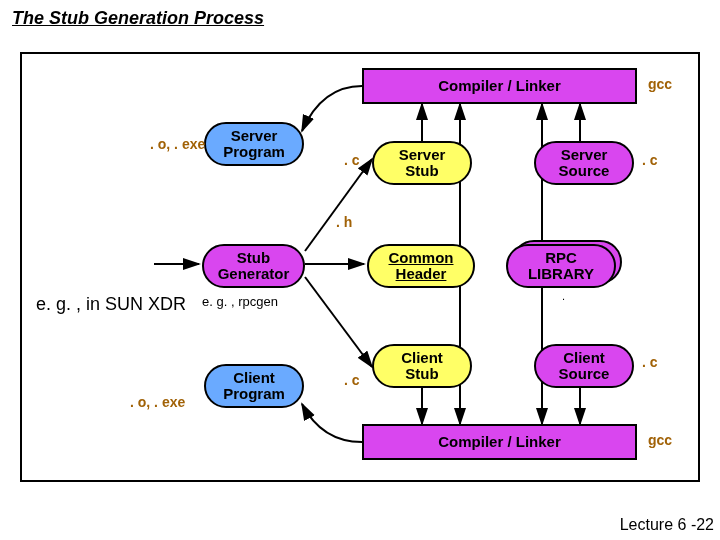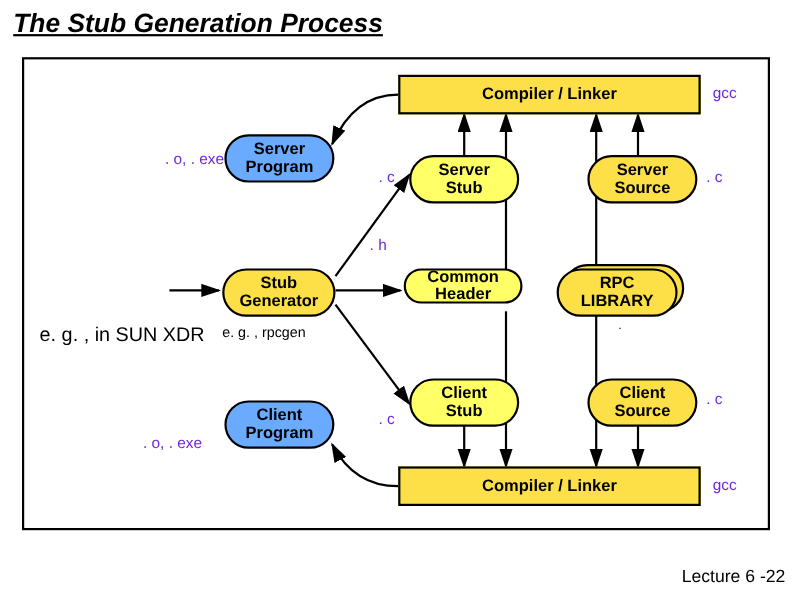--- a/index.html
+++ b/index.html
@@ -5,55 +5,55 @@
   * { box-sizing: border-box; }
   body {
     margin: 0;
     font-family: Arial, Helvetica, sans-serif;
     width: 720px;
     height: 540px;
     position: relative;
     background: #fff;
   }
   .title {
-    font-size: 24px;
+    font-size: 18px;
     font-weight: bold;
     font-style: italic;
     padding: 8px 12px;
     text-decoration: underline;
   }
   .frame {
     position: absolute;
     left: 20px;
     top: 52px;
     width: 680px;
     height: 430px;
     border: 2px solid #000;
   }
   .node {
     position: absolute;
     border: 2px solid #000;
-    background: #fde047;
+    background: #d946ef;
     display: flex;
     align-items: center;
     justify-content: center;
     text-align: center;
     font-size: 15px;
     font-weight: bold;
     line-height: 1.1;
     padding: 2px 4px;
   }
   .pill { border-radius: 50px; }
   .yellow { background: #ffff66; }
   .blue { background: #6aaaff; }
   .label {
     position: absolute;
     font-size: 14px;
   }
-  .red { color: #6d28d9; }
+  .red { color: #a16207; font-weight: bold; }
   .italic { }
   .lecture {
     position: absolute;
     right: 6px;
     bottom: 6px;
     font-size: 16px;
   }
   svg.arrows {
     position: absolute;
     left: 0; top: 0;
@@ -120,21 +120,21 @@
   <span class="label red" style="left:620px; top:98px;">. c</span>
 
   <span class="label red" style="left:314px; top:160px;">. h</span>
 
   <span class="label" style="left:14px; top:240px; font-size:18px;">e. g. , in SUN XDR</span>
 
   <div class="node pill" style="left:180px; top:190px; width:103px; height:44px; white-space:pre;">Stub
 Generator</div>
   <span class="label italic" style="left:180px; top:240px; font-size:13px;">e. g. , rpcgen</span>
 
-  <div class="node pill yellow" style="left:345px; top:190px; width:108px; height:32px; white-space:pre;">Common
+  <div class="node pill yellow" style="left:345px; top:190px; width:108px; height:44px; white-space:pre;text-decoration:underline;">Common
 Header</div>
 
   <div class="node pill" style="left:490px; top:186px; width:110px; height:44px;"></div>
   <div class="node pill" style="left:484px; top:190px; width:110px; height:44px; white-space:pre;">RPC
 LIBRARY</div>
   <span class="label" style="left:540px; top:236px; font-size:11px;">.</span>
 
   <div class="node pill yellow" style="left:350px; top:290px; width:100px; height:44px; white-space:pre;">Client
 Stub</div>
   <span class="label red" style="left:322px; top:318px;">. c</span>

